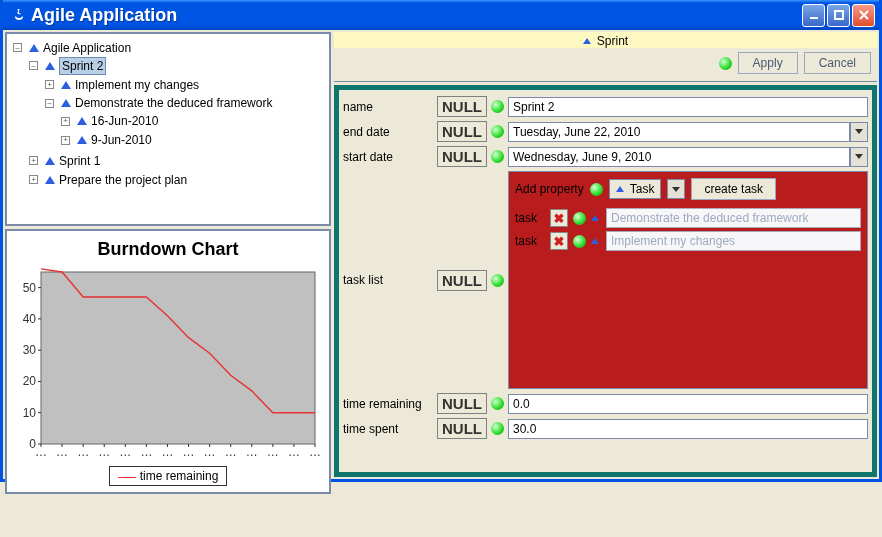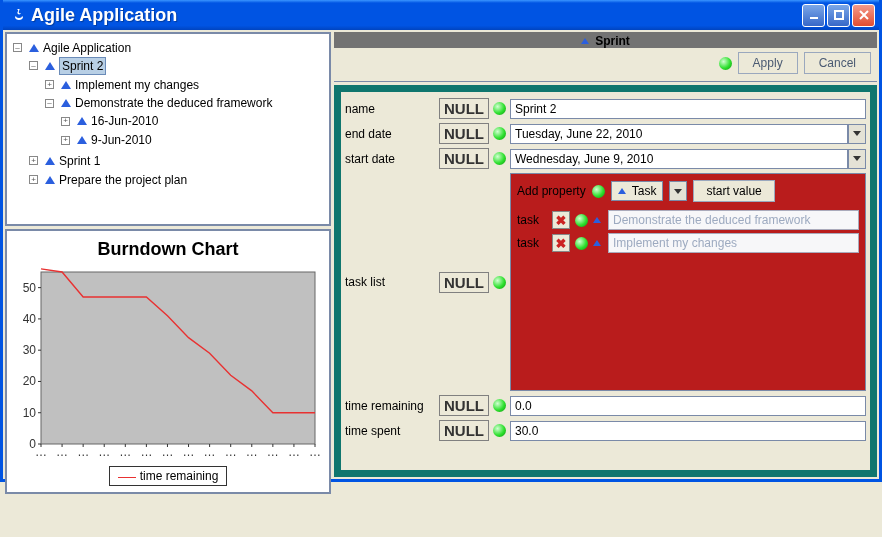--- a/index.html
+++ b/index.html
@@ -30,26 +30,26 @@
 .tree .lbl.selected { background:#b8cfe5; border:1px solid #6a8bb8; padding: 0 2px; }
 
 .chart-title { text-align:center; font-weight:bold; font-size:18px; margin: 2px 0 6px; color:#000; }
 .chart-area { position: relative; width: 100%; height: 196px; }
 .chart-area svg { width: 100%; height: 100%; }
 .chart-legend { border:1px solid #333; display:inline-block; padding: 2px 8px; font-size:11px; margin: 4px auto 0; }
 .chart-legend .swatch{ display:inline-block; width:18px; height:1px; background:#e83131; vertical-align:middle; margin-right:4px;}
 .chart-legend-wrap{ text-align:center; }
 
 .right-col { flex: 1; display:flex; flex-direction:column; gap: 2px; }
-.top-header { background:#737373; text-align:center; padding: 2px 0 0; font-weight:bold; display:flex; align-items:center; justify-content:center; gap:4px;}
+.top-header { background:#fef9c3; text-align:center; padding: 2px 0 0; font-weight:normal; display:flex; align-items:center; justify-content:center; gap:4px;}
 .top-actions { display:flex; justify-content:flex-end; align-items:center; gap:6px; padding: 2px 6px 4px; }
 .btn { border:1px solid #9aa8be; background:#ece9d8; padding: 3px 14px; color:#4a5a72; cursor:pointer; }
 .led { width:13px; height:13px; border-radius:50%; background: radial-gradient(circle at 35% 35%, #d2ffd2, #2ee02e 55%, #0a900a); display:inline-block; }
 
-.form-panel { flex:1; border: 7px solid #0f766e; background:#ece9d8; padding: 4px 4px; overflow:auto; }
+.form-panel { flex:1; border: 5px solid #0f766e; background:#ece9d8; padding: 4px 4px; overflow:auto; }
 .form-row { display:flex; align-items:center; gap:4px; padding: 2px 0; }
 .form-row .lbl-col { width: 90px; color:#000; }
 .form-row.tasklist .lbl-col { align-self: center; }
 .null-btn { border:1px solid #808080; background:#ece9d8; padding: 1px 4px; font-size:15px; font-weight:bold; color:#333; cursor:pointer; }
 .txt { flex:1; border:1px solid #7a8aa8; background:#fff; padding: 2px 4px; }
 .select-wrap { flex:1; display:flex; }
 .select-wrap .txt{ flex:1; }
 .drop-btn { width:18px; border:1px solid #7a8aa8; background:#e4e2d6; display:flex; align-items:center; justify-content:center; cursor:pointer; }
 .caret-down { width:0;height:0;border-left:4px solid transparent;border-right:4px solid transparent;border-top:5px solid #333; }
 
@@ -261,21 +261,21 @@
             <div class="addrow">
               <span>Add property</span>
               <span class="led"></span>
               <div class="combo-btn">
                   <span class="tri-sm"></span>
                   <span>Task</span>
                 </div>
               <div class="drop-btn" style="height:20px">
                   <span class="caret-down"></span>
                 </div>
-              <button class="btn" style="padding:3px 12px;color:#000;">start value</button>
+              <button class="btn" style="padding:3px 12px;color:#000;">create task</button>
             </div>
             <div class="task-row">
               <span class="tlabel">task</span>
               <span class="x-btn">
                   <span class="x-g">✖</span>
                 </span>
               <span class="led"></span>
               <span class="tri-sm"></span>
               <input class="tval" readonly="" value="Demonstrate the deduced framework" style="">
             </div>

